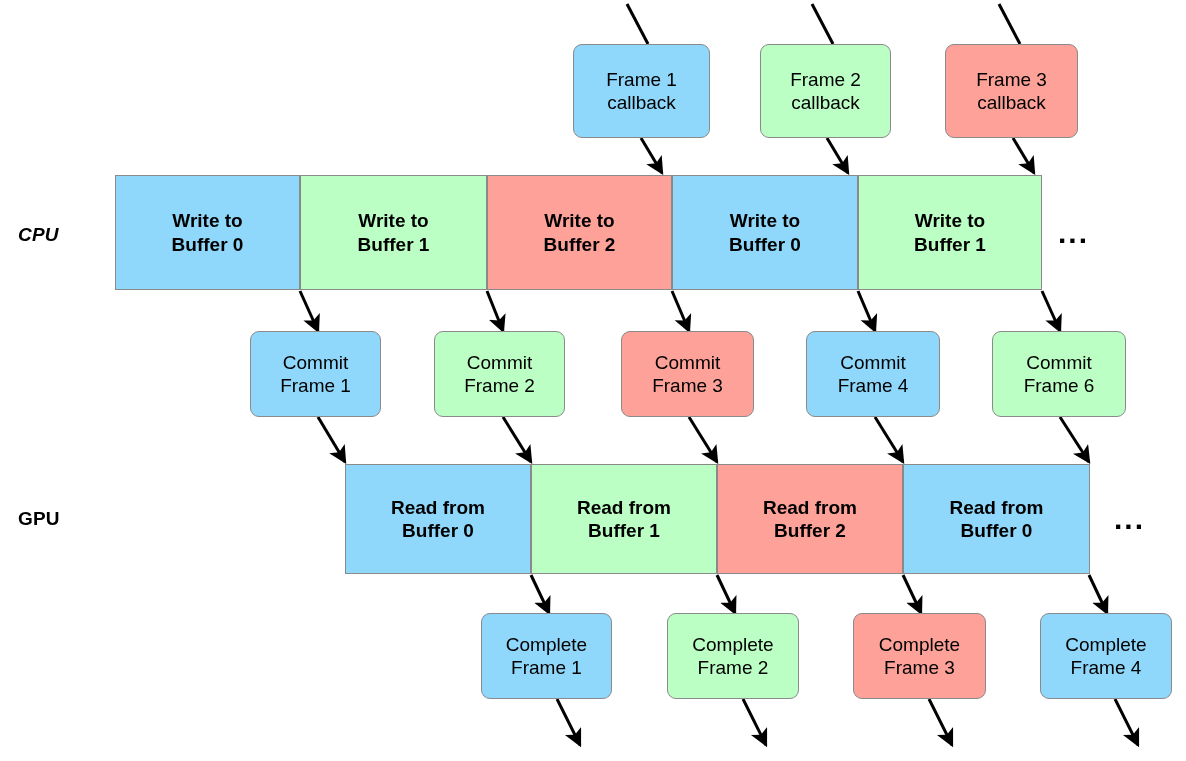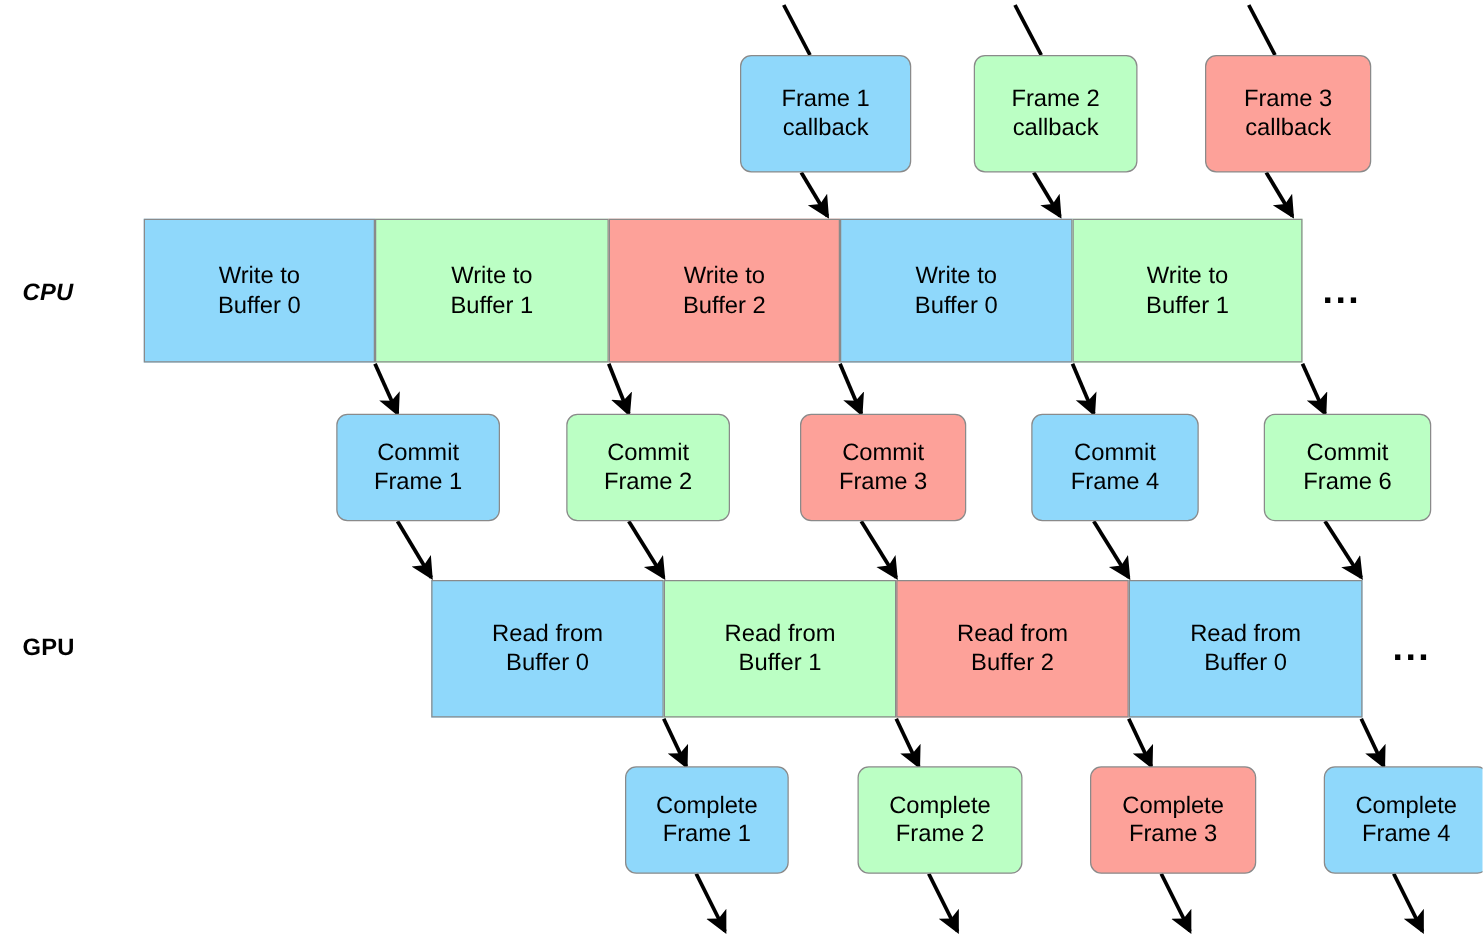--- a/index.html
+++ b/index.html
@@ -38,34 +38,34 @@
     position: absolute;
     box-sizing: border-box;
     border: 1px solid #8a8a8a;
     display: flex;
     align-items: center;
     justify-content: center;
     text-align: center;
     font-size: 19px;
     line-height: 1.22;
     color: #000000;
+    font-weight: bold;
   }
   .node {
     position: absolute;
     box-sizing: border-box;
     border: 1px solid #8a8a8a;
     border-radius: 9px;
     display: flex;
     align-items: center;
     justify-content: center;
     text-align: center;
     font-size: 19px;
     line-height: 1.22;
     color: #000000;
-    margin-left: 19px;
   }
   .ellipsis {
     position: absolute;
     font-size: 30px;
     font-weight: bold;
     color: #000000;
     letter-spacing: 2px;
     line-height: 1;
     white-space: nowrap;
   }

